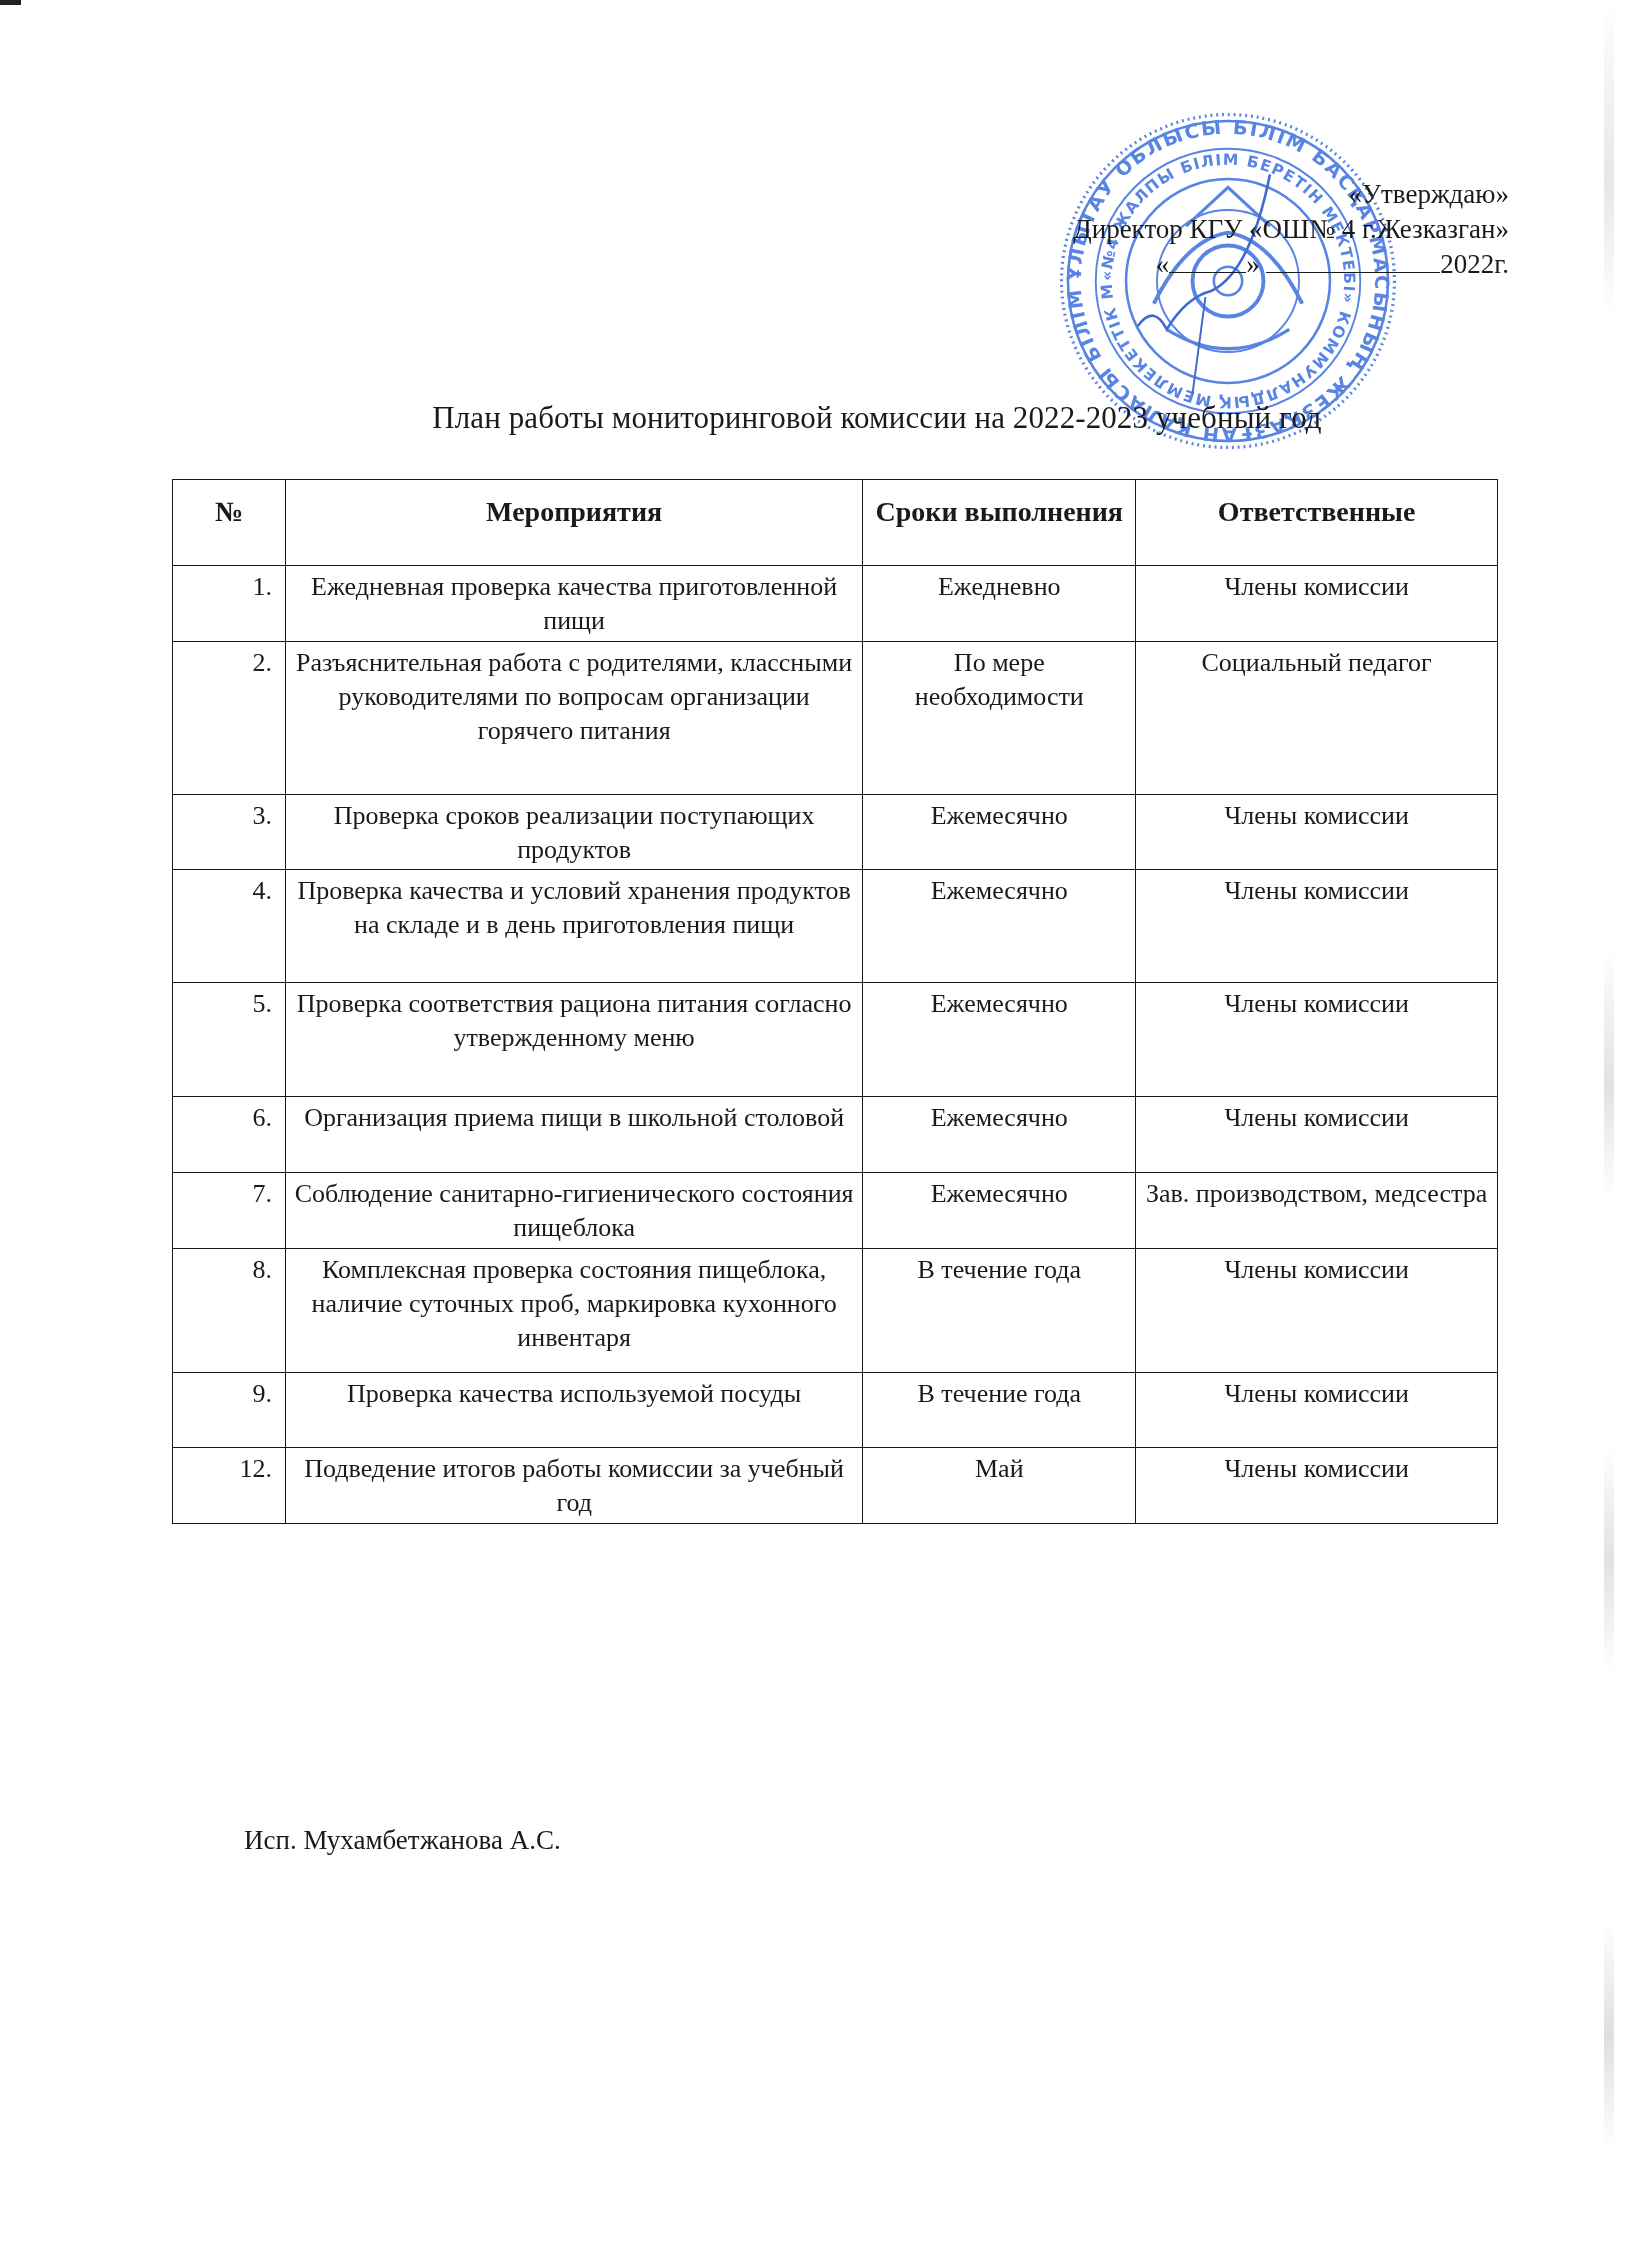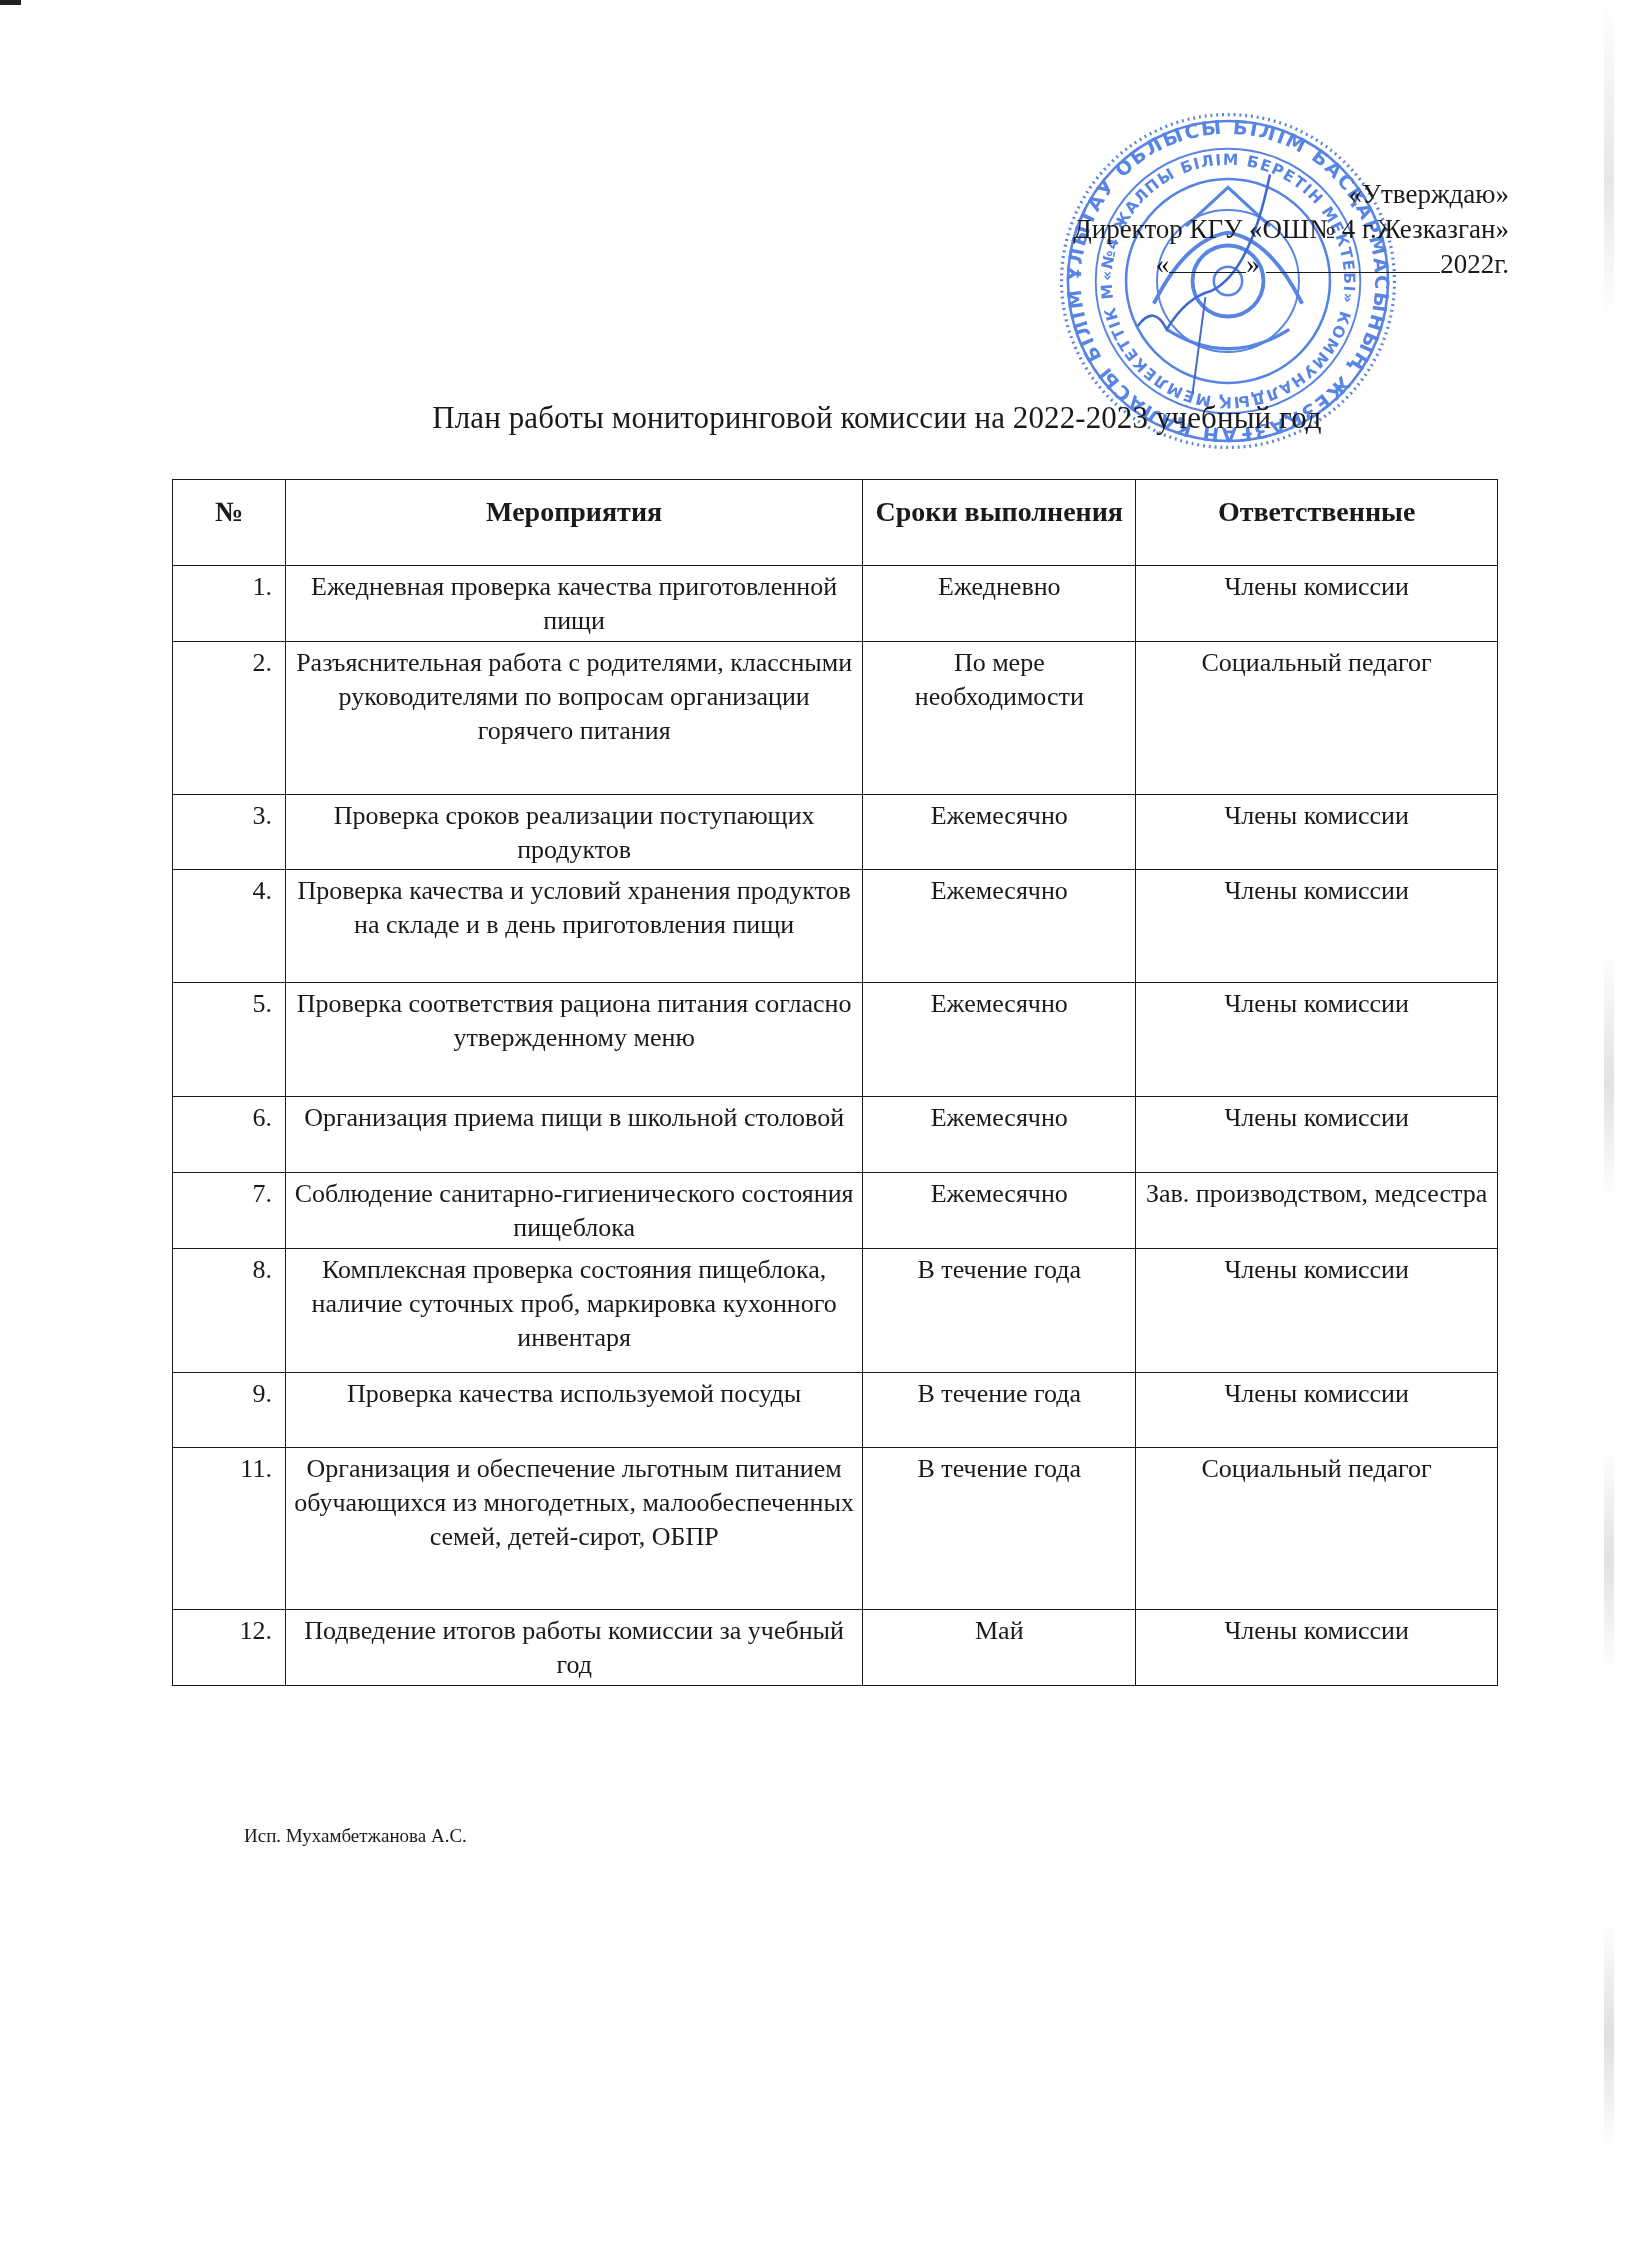--- a/index.html
+++ b/index.html
@@ -104,21 +104,21 @@
     }
     col.c-num  { width: 113px; }
     col.c-act  { width: 578px; }
     col.c-term { width: 273px; }
     col.c-resp { width: 362px; }
 
     .executor {
       position: absolute;
       left: 244px;
       top: 1825px;
-      font-size: 19px;
+      font-size: 27px;
     }
   </style>
 </head>
 <body>
 
 <div class="scan-mark"></div>
 <div class="scan-streak"></div>
 
 <svg class="stamp" viewBox="0 0 530 530" xmlns="http://www.w3.org/2000/svg">
   <defs>
@@ -222,26 +222,20 @@
       <td>Комплексная проверка состояния пищеблока, наличие суточных проб, маркировка кухонного инвентаря</td>
       <td>В течение года</td>
       <td>Члены комиссии</td>
     </tr>
     <tr style="height:75px">
       <td class="num">9.</td>
       <td>Проверка качества используемой посуды</td>
       <td>В течение года</td>
       <td>Члены комиссии</td>
     </tr>
-    <tr style="height:162px">
-      <td class="num">11.</td>
-      <td>Организация и обеспечение льготным питанием обучающихся из многодетных, малообеспеченных семей, детей-сирот, ОБПР</td>
-      <td>В течение года</td>
-      <td>Социальный педагог</td>
-    </tr>
     <tr style="height:76px">
       <td class="num">12.</td>
       <td>Подведение итогов работы комиссии за учебный год</td>
       <td>Май</td>
       <td>Члены комиссии</td>
     </tr>
   </tbody>
 </table>
 
 <div class="executor">Исп. Мухамбетжанова А.С.</div>

